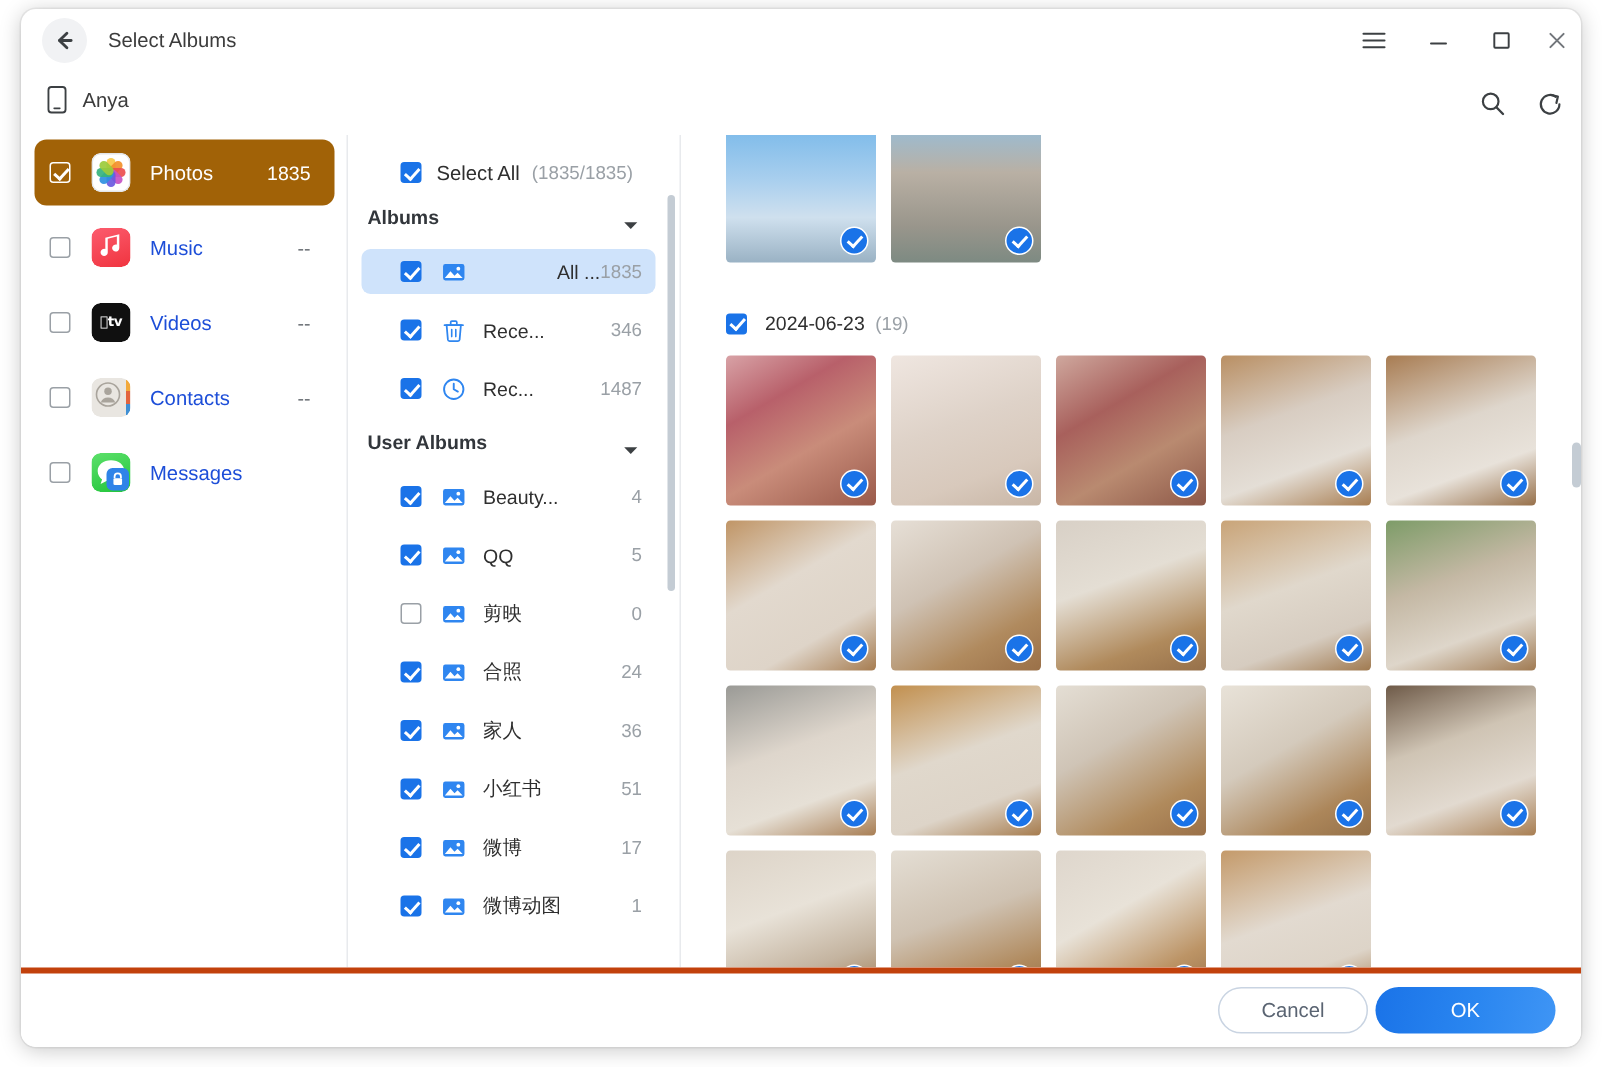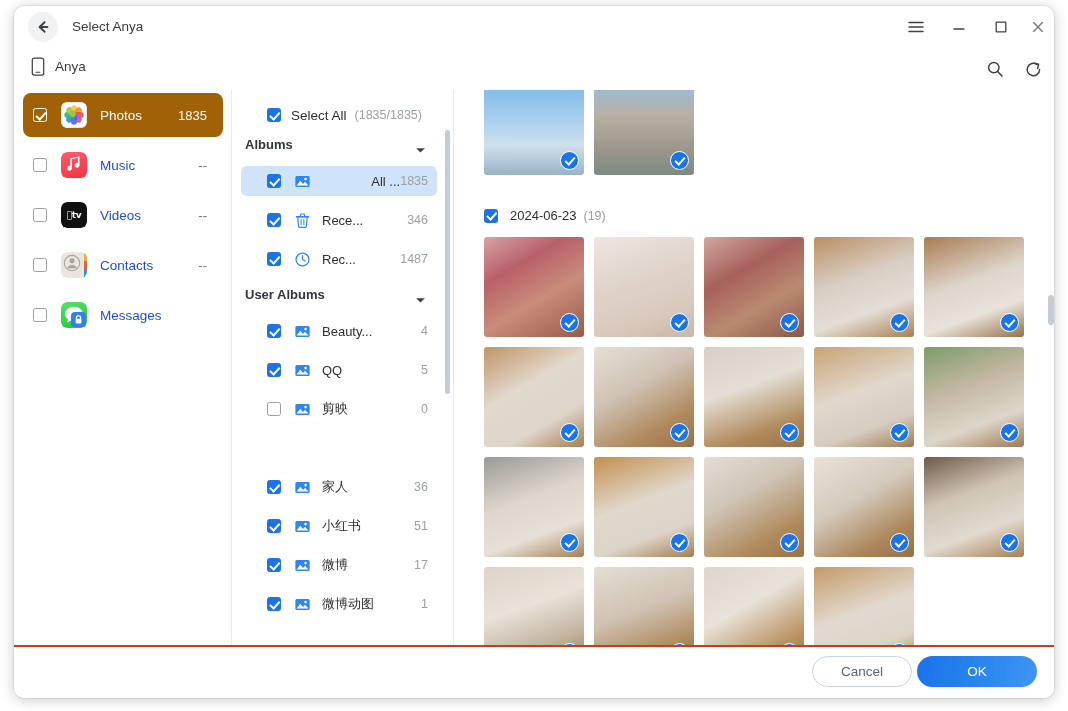--- a/index.html
+++ b/index.html
@@ -172,21 +172,21 @@
   #date-label { margin-left: 12px; font-size: 13px; color: #2f2f2f; }
   #date-count { margin-left: 7px; font-size: 12.5px; color: #9aa0a6; }
   #photos-scroll {
     position: absolute; left: 1034px; top: 205px; width: 6px; height: 30px;
     background: #c4ccd4; border-radius: 3px;
   }
 
   
   #footer {
     position: absolute; left: 0; bottom: 0; width: 100%; height: 53px;
-    border-top: 2px solid #c2410c; background: #fff;
+    border-top: 4px solid #c2410c; background: #fff;
   }
   #cancel-btn {
     position: absolute; right: 142px; top: 9px;
     width: 100px; height: 31px; border-radius: 16px;
     border: 1px solid #c9d4e2; background: #fff;
     color: #5a6472; font-size: 13.5px;
     display: flex; align-items: center; justify-content: center; cursor: pointer;
   }
   #ok-btn {
     position: absolute; right: 17px; top: 9px;
@@ -201,21 +201,21 @@
 
 <div id="app-window">
 
   <div id="titlebar">
     <div id="back-btn">
       <svg width="16" height="16" viewBox="0 0 16 16">
         <path d="M9.6 3.2 L4.6 8 L9.6 12.8" fill="none" stroke="#3c4043" stroke-width="1.9" stroke-linecap="round" stroke-linejoin="round"></path>
         <path d="M4.8 8 H12.4" stroke="#3c4043" stroke-width="1.9" stroke-linecap="round"></path>
       </svg>
     </div>
-    <div id="win-title">Select Anya</div>
+    <div id="win-title">Select Albums</div>
 
     <div id="ctl-menu" class="winctl">
       <svg width="16" height="14" viewBox="0 0 16 14">
         <path d="M1 2.5H15M1 7H15M1 11.5H15" stroke="#3c4043" stroke-width="1.4" stroke-linecap="round"></path>
       </svg>
     </div>
     <div id="ctl-min" class="winctl">
       <svg width="14" height="14" viewBox="0 0 14 14">
         <path d="M2 9H12" stroke="#3c4043" stroke-width="1.3" stroke-linecap="round"></path>
       </svg>
@@ -411,20 +411,32 @@
           <span class="album-ico">
             <svg viewBox="0 0 20 20" width="17" height="17">
               <rect x="1.6" y="3.6" width="16.8" height="12.8" rx="1.8" fill="#2f86f0"></rect>
               <path d="M3 14.6 L7.4 9.2 L10.6 12.8 L13 10.4 L17 14.6 Z" fill="#ffffff"></path>
               <circle cx="13.6" cy="7.2" r="1.5" fill="#ffffff"></circle>
             </svg>
           </span>
           <span class="album-label">剪映</span>
           <span class="album-count">0</span>
         </div>
+        <div class="album-row" style="top: 343px;">
+          <span class="blue-cb checked"></span>
+          <span class="album-ico">
+            <svg viewBox="0 0 20 20" width="17" height="17">
+              <rect x="1.6" y="3.6" width="16.8" height="12.8" rx="1.8" fill="#2f86f0"></rect>
+              <path d="M3 14.6 L7.4 9.2 L10.6 12.8 L13 10.4 L17 14.6 Z" fill="#ffffff"></path>
+              <circle cx="13.6" cy="7.2" r="1.5" fill="#ffffff"></circle>
+            </svg>
+          </span>
+          <span class="album-label">合照</span>
+          <span class="album-count">24</span>
+        </div>
         <div class="album-row" style="top: 382px;">
           <span class="blue-cb checked"></span>
           <span class="album-ico">
             <svg viewBox="0 0 20 20" width="17" height="17">
               <rect x="1.6" y="3.6" width="16.8" height="12.8" rx="1.8" fill="#2f86f0"></rect>
               <path d="M3 14.6 L7.4 9.2 L10.6 12.8 L13 10.4 L17 14.6 Z" fill="#ffffff"></path>
               <circle cx="13.6" cy="7.2" r="1.5" fill="#ffffff"></circle>
             </svg>
           </span>
           <span class="album-label">家人</span>

